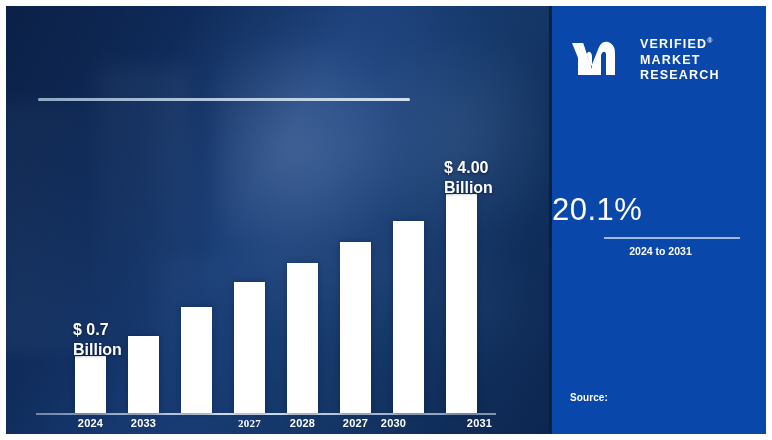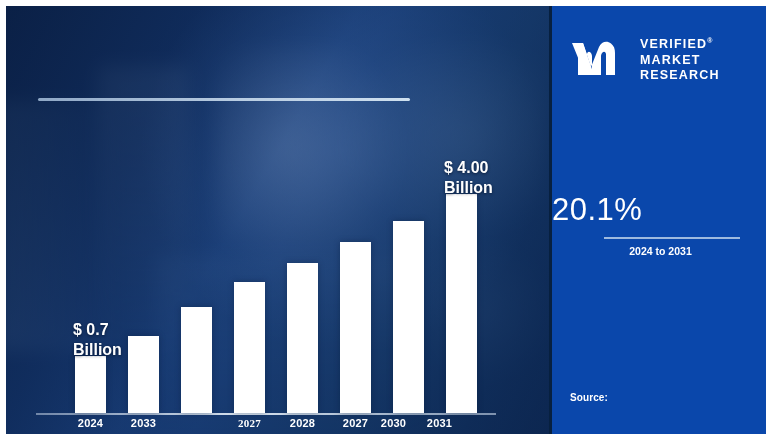--- a/index.html
+++ b/index.html
@@ -120,21 +120,21 @@
         <div class="tick-label" style="left: 165px; width: 51px; margin-top: 40px;">2026</div>
         <div class="bar" style="left: 228px; width: 31px; height: 131px; top: 276px;"></div>
         <div class="tick-label" style="left: 218px; width: 51px; font-family: Liberation Serif, serif;">2027</div>
         <div class="bar" style="left: 281px; width: 31px; height: 150px; top: 257px;"></div>
         <div class="tick-label" style="left: 271px; width: 51px;">2028</div>
         <div class="bar" style="left: 334px; width: 31px; height: 171px; top: 236px;"></div>
         <div class="tick-label" style="left: 324px; width: 51px;">2027</div>
         <div class="bar" style="left: 387px; width: 31px; height: 192px; top: 215px;"></div>
         <div class="tick-label" style="left: 362px; width: 51px;">2030</div>
         <div class="bar" style="left: 440px; width: 31px; height: 219px; top: 188px;"></div>
-        <div class="tick-label" style="left: 408px; width: 51px;">2031</div>
+        <div class="tick-label" style="left: 448px; width: 51px;">2031</div>
         <div class="value-label" style="left: 67px; top: 314px;">
           <div>$ 0.7</div>
           <div>Billion</div>
         </div>
         <div class="value-label" style="left: 438px; top: 152px;">
           <div>$ 4.00</div>
           <div>Billion</div>
         </div>
       </div>
   </div>

